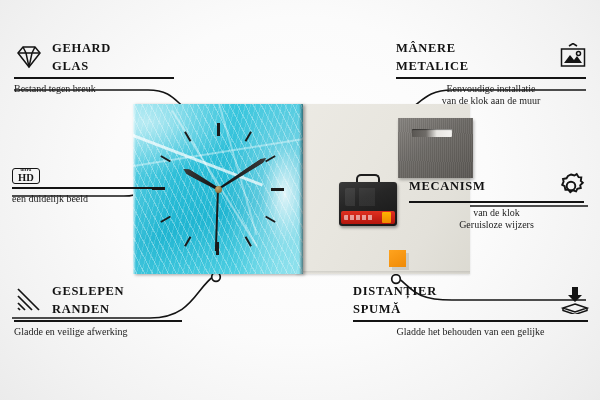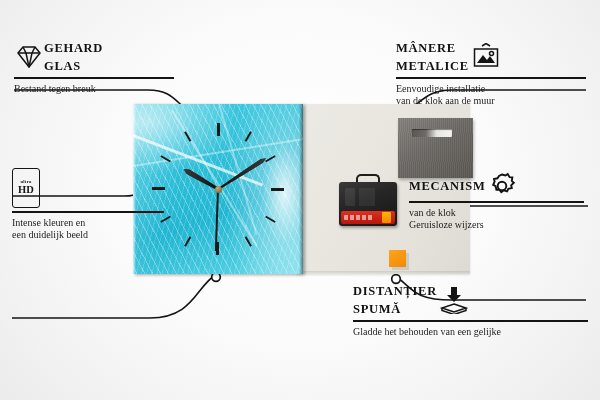--- a/index.html
+++ b/index.html
@@ -120,29 +120,29 @@
   }
 
   
   .callout { position:absolute; }
   .callout .title {
     font-weight:bold; letter-spacing:.7px; color:#121212; font-size:12.5px; line-height:14px;
     text-transform:uppercase; white-space:nowrap;
   }
   .callout .rule { height:1.5px; background:#141414; margin:3px 0 4px; }
   .callout .desc { font-size:10px; line-height:12.5px; color:#1d1d1d; }
-  .callout .head { display:flex; align-items:center; gap:2px; }
-  .callout.right .head { justify-content:flex-start; }
+  .callout .head { display:flex; align-items:center; gap:10px; }
+  .callout.right .head { justify-content:space-between; }
   .callout.right .title { text-align:right; }
-  .callout.right .desc { text-align:left; }
+  .callout.right .desc { text-align:center; }
 
   .ico { flex:0 0 auto; width:28px; height:26px; display:block; }
 
   .hd-badge {
-    width:28px; height:40px; border:1.6px solid #141414; border-radius:3px;
+    width:28px; height:16px; border:1.6px solid #141414; border-radius:3px;
     display:flex; flex-direction:column; align-items:center; justify-content:center; line-height:1;
   }
   .hd-badge .u { font-size:4.6px; letter-spacing:.3px; font-weight:bold; color:#141414; }
   .hd-badge .h { font-size:10.5px; font-weight:bold; color:#141414; letter-spacing:.2px; }
 
   svg.leader { position:absolute; left:0; top:0; width:600px; height:400px; pointer-events:none; }
 </style>
 </head>
 <body>
 
@@ -256,24 +256,41 @@
   </div>
 
   <div class="callout left" style="left:12px; top:168px; width:200px;">
     <div class="head">
       <span class="ico hd-badge">
         <span class="u">ultra</span>
         <span class="h">HD</span>
       </span>
     </div>
     <div class="rule" style="width:152px"></div>
-    <div class="desc">Intense kleuren en</div>
     <div class="desc">een duidelijk beeld</div>
   </div>
 
+  <div class="callout left" style="left:14px; top:281px; width:190px;">
+    <div class="head">
+      <span class="ico">
+        <svg viewBox="0 0 30 28" width="30" height="28" fill="none" stroke="#141414" stroke-width="1.7">
+          <path d="M4 3 L25 24"></path>
+            <path d="M4 10 L18 24"></path>
+            <path d="M4 17 L11 24"></path>
+            <path d="M4 22 L6 24"></path>
+        </svg>
+      </span>
+      <span>
+        <span class="title">GESLEPEN</span><br>
+        <span class="title">RANDEN</span>
+      </span>
+    </div>
+    <div class="rule" style="width:168px"></div>
+    <div class="desc">Gladde en veilige afwerking</div>
+  </div>
 
   <div class="callout right" style="right:14px; top:38px; width:190px;">
     <div class="head">
       <span>
         <span class="title">MÂNERE</span><br>
         <span class="title">METALICE</span>
       </span>
       <span class="ico">
         <svg viewBox="0 0 30 28" width="30" height="28" fill="none" stroke="#141414" stroke-width="1.5">
           <path d="M11 3 L15 0.5 L19 3"></path>

